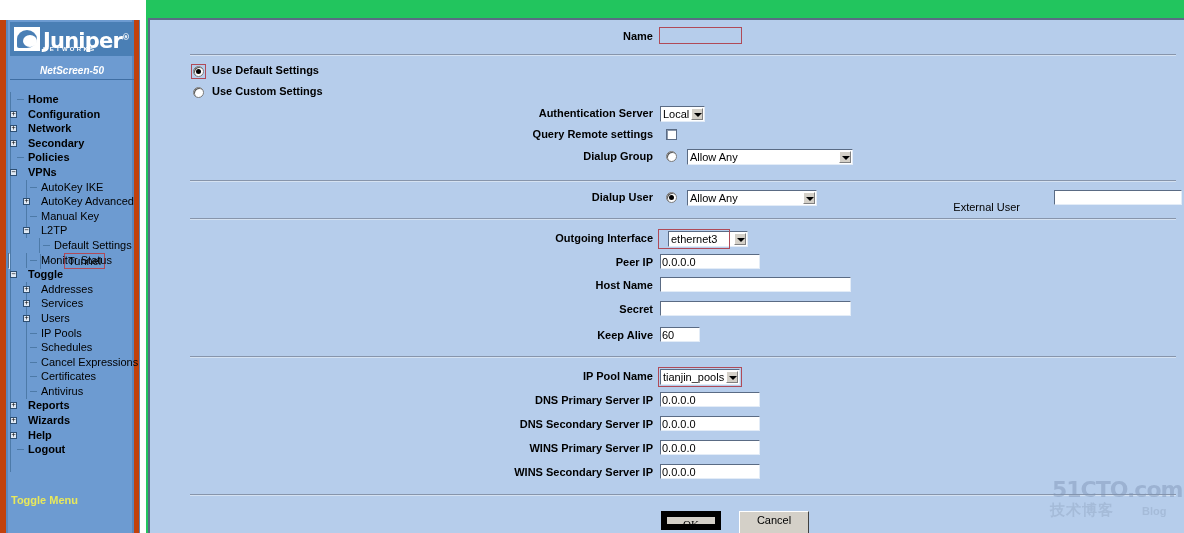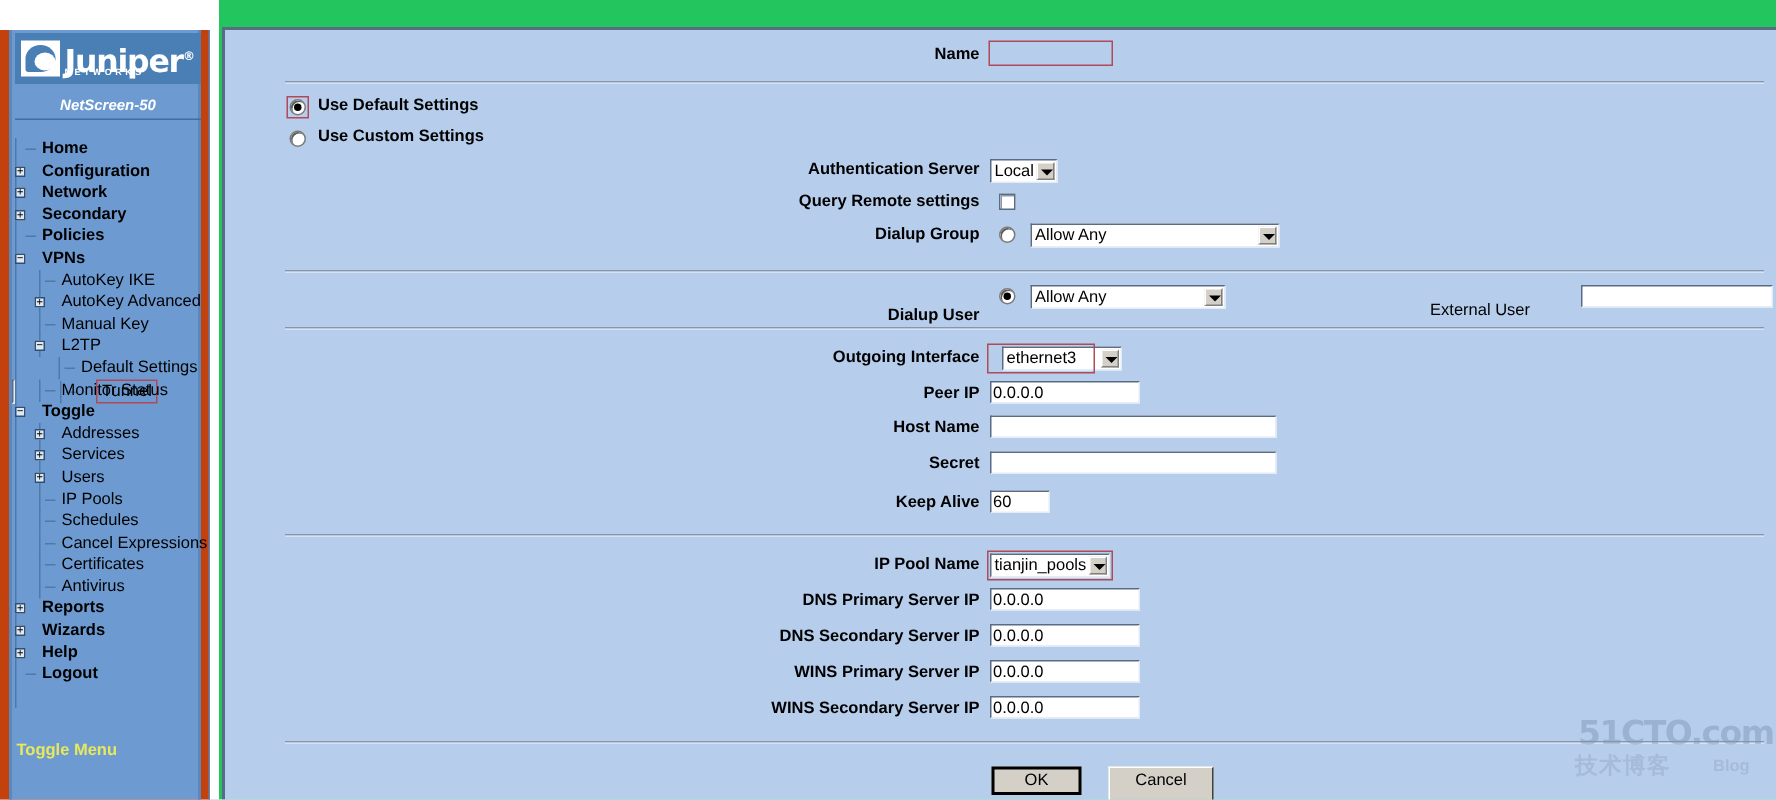--- a/index.html
+++ b/index.html
@@ -161,21 +161,21 @@
   }
   .redbox{
     position:absolute;border:1px solid #b04a57;box-sizing:border-box;
     pointer-events:none;
   }
   .btn{
     position:absolute;height:18px;line-height:16px;text-align:center;
     background:#d4d0c8;color:#000;font-size:11px;box-sizing:border-box;
     border:1px solid #ffffff;border-right-color:#404040;border-bottom-color:#404040;
   }
-  .btn.strong{border:2px solid #000000;line-height:14px;}
+  .btn.strong{border:6px solid #000000;line-height:14px;font-family:Liberation Serif, serif;}
   #wm{
     position:absolute;right:6px;bottom:6px;width:132px;height:52px;
     opacity:.45;
   }
   #wm .t1{
     position:absolute;left:6px;top:2px;color:#7d93b4;font-size:22px;
     font-weight:bold;font-family:"DejaVu Sans", sans-serif;letter-spacing:-1px;
   }
   #wm .t2{
     position:absolute;left:4px;top:26px;color:#91a6c3;font-size:15px;
@@ -354,21 +354,21 @@
 
       <div class="lab" style="left:330px;top:130px;width:173px;">Dialup Group</div>
       <div class="radio" style="left:516px;top:131px;"></div>
       <div class="sel" style="left:537px;top:129px;width:166px;">
         <span class="txt">Allow Any</span>
         <span class="arw"></span>
       </div>
 
       <div class="hr" style="top:160px;"></div>
 
-      <div class="lab" style="left:330px;top:184px;width:173px;">Dialup User</div>
+      <div class="lab" style="left:330px;top:171px;width:173px;">Dialup User</div>
       <div class="radio on" style="left:516px;top:172px;"></div>
       <div class="sel" style="left:537px;top:170px;width:130px;">
         <span class="txt">Allow Any</span>
         <span class="arw"></span>
       </div>
       <div class="lab plain" style="left:770px;top:181px;width:100px;">External User</div>
       <div class="tf" style="left:904px;top:170px;width:128px;"></div>
 
       <div class="hr" style="top:198px;"></div>
 

